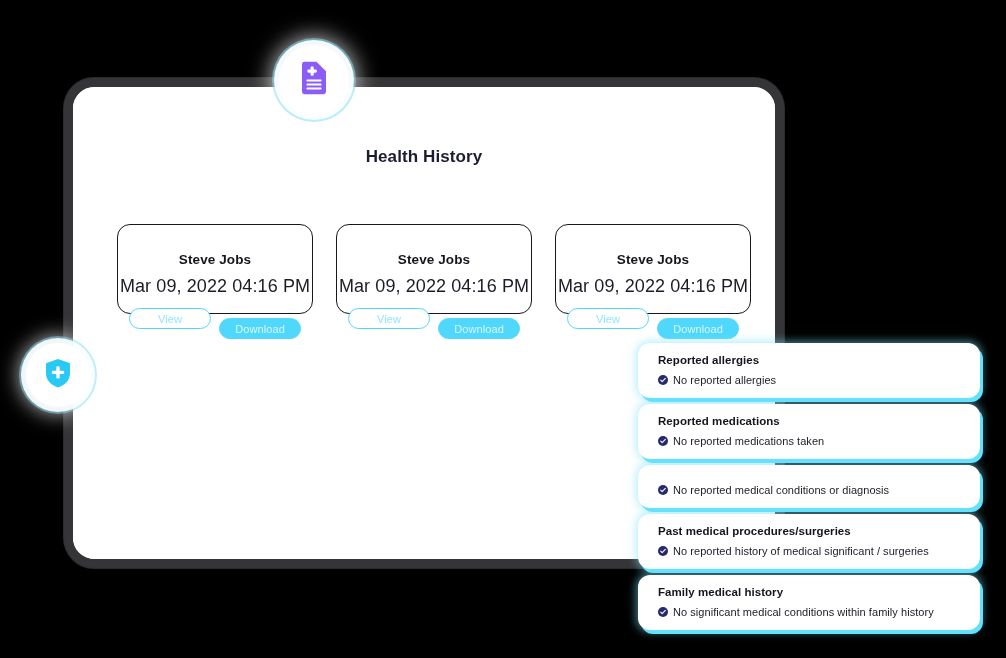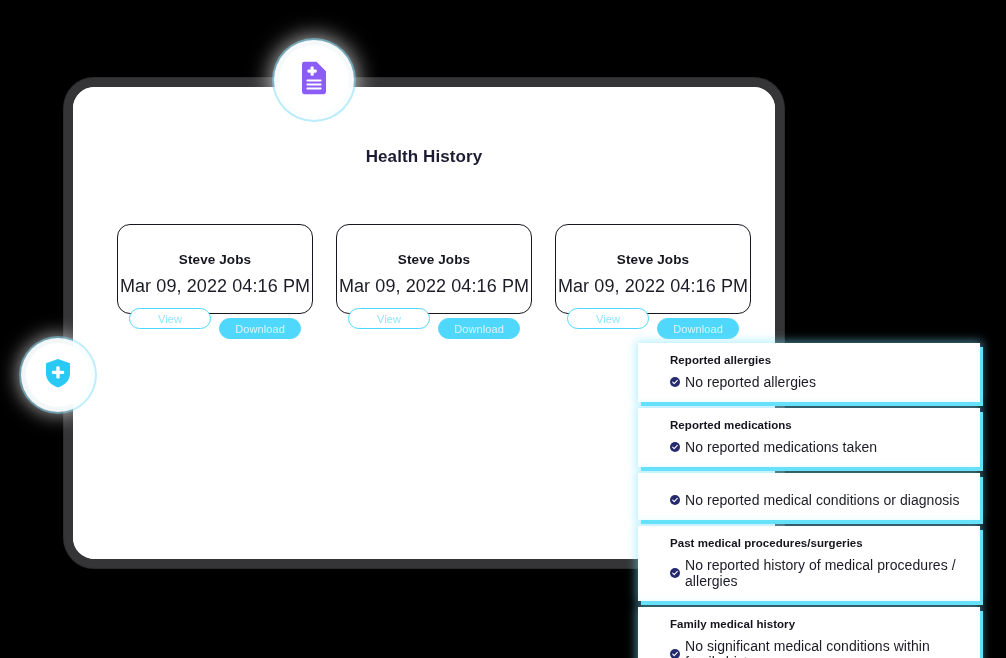--- a/index.html
+++ b/index.html
@@ -80,32 +80,32 @@
   }
 
   
   .info-list{
     position:absolute; left:638px; top:343px;
     width:342px;
     display:flex; flex-direction:column; gap:6px;
   }
   .info-card{
     background:#ffffff;
-    border-radius:0;
-    padding:11px 14px 12px 32px;
+    border-radius:12px;
+    padding:11px 14px 12px 20px;
     box-shadow:3px 4px 0 0 #63e1fc, 0 0 9px 2px rgba(120,225,252,.55);
   }
   .info-title{
     font-size:11.5px; font-weight:bold; color:#14141e; letter-spacing:.05px;
   }
   .info-value-row{
     margin-top:8px; display:flex; align-items:center; gap:5px;
   }
   .check-icon{ width:10px; height:10px; flex:0 0 10px; display:block; }
-  .info-value{ font-size:14px; color:#1b1b26; letter-spacing:.05px; }
+  .info-value{ font-size:11px; color:#1b1b26; letter-spacing:.05px; }
 </style>
 </head>
 <body>
 
 <div id="stage">
 
   <div class="device-frame">
     <div class="screen">
 
       <div class="page-title">Health History</div>
@@ -200,21 +200,21 @@
       </div>
     </div>
 
     <div class="info-card">
       <div class="info-title">Past medical procedures/surgeries</div>
       <div class="info-value-row">
         <svg class="check-icon" viewBox="0 0 20 20">
           <circle cx="10" cy="10" r="10" fill="#252a6e"></circle>
           <path d="M5.4 10.3l3 3 6.2-6.4" stroke="#fff" stroke-width="2.2" fill="none" stroke-linecap="round" stroke-linejoin="round"></path>
         </svg>
-        <span class="info-value">No reported history of medical procedures / allergies</span>
+        <span class="info-value">No reported history of medical significant / surgeries</span>
       </div>
     </div>
 
     <div class="info-card">
       <div class="info-title">Family medical history</div>
       <div class="info-value-row">
         <svg class="check-icon" viewBox="0 0 20 20">
           <circle cx="10" cy="10" r="10" fill="#252a6e"></circle>
           <path d="M5.4 10.3l3 3 6.2-6.4" stroke="#fff" stroke-width="2.2" fill="none" stroke-linecap="round" stroke-linejoin="round"></path>
         </svg>

